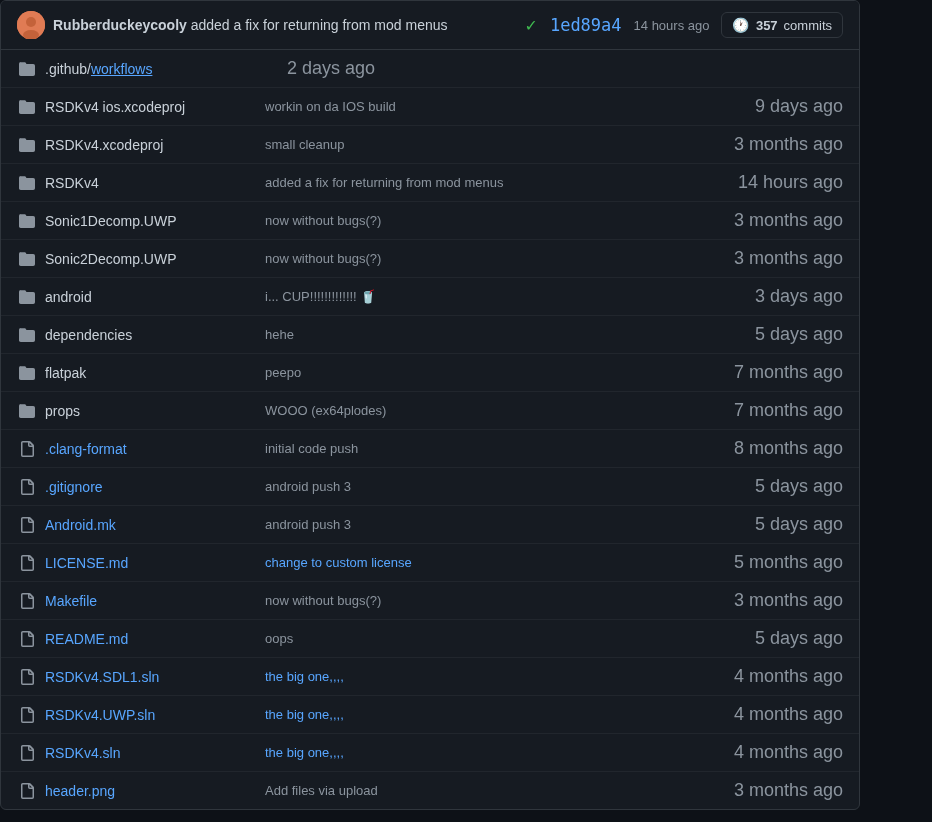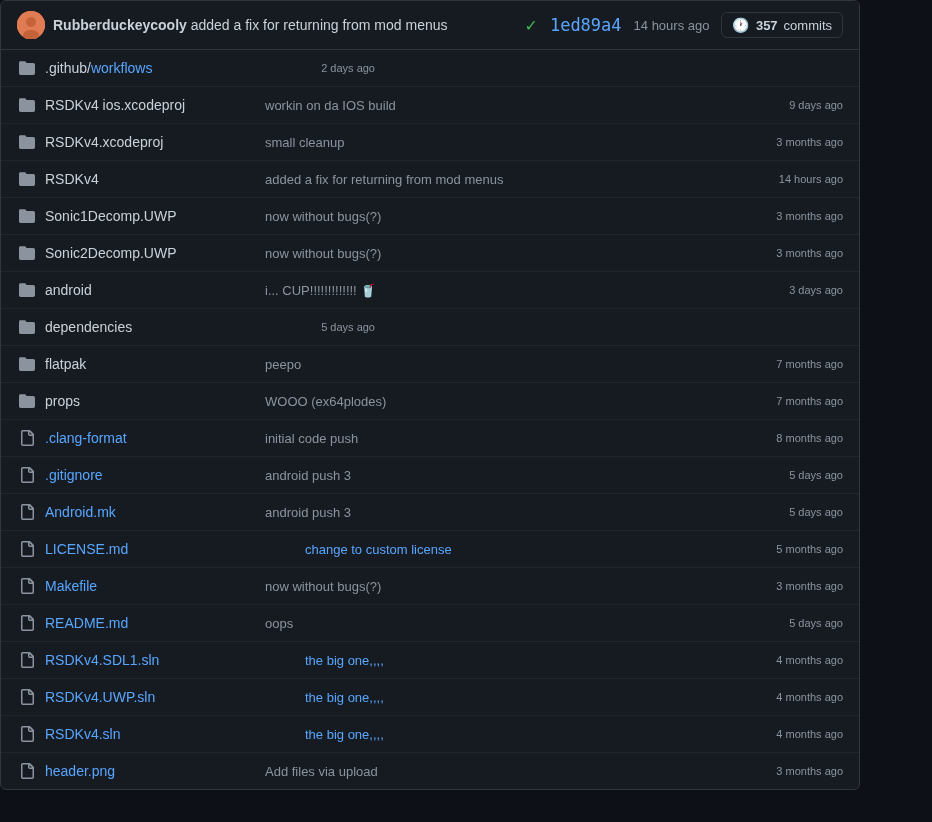--- a/index.html
+++ b/index.html
@@ -154,43 +154,43 @@
       font-size: 14px;
     }
 
     .file-name .folder-link {
       color: #c9d1d9;
       margin-top: 31px;
     }
 
     .file-name .sub-link {
       color: #58a6ff;
+      text-decoration: underline;
     }
 
     .commit-msg {
       flex: 1;
       color: #8b949e;
       font-size: 13px;
       overflow: hidden;
       text-overflow: ellipsis;
       white-space: nowrap;
       padding-right: 16px;
     }
 
     .commit-msg a {
       color: #58a6ff;
       text-decoration: none;
-      margin-left: 40px;
     }
 
     .file-time {
       flex: 0 0 110px;
       text-align: right;
       color: #8b949e;
-      font-size: 11px;
+      font-size: 18px;
       white-space: nowrap;
     }
   </style>
 </head>
 <body>
 
 <div class="repo-container">
 
   <div class="commit-header">
     <div class="commit-header-left">
@@ -291,20 +291,21 @@
         <div class="commit-msg">i... CUP!!!!!!!!!!!!! 🥤</div>
         <div class="file-time">3 days ago</div>
       </div>
       <div class="file-row">
         <div class="file-icon">
           <svg width="16" height="16" viewBox="0 0 16 16" xmlns="http://www.w3.org/2000/svg">
       <path fill="#8b949e" d="M1.75 1A1.75 1.75 0 000 2.75v10.5C0 14.216.784 15 1.75 15h12.5A1.75 1.75 0 0016 13.25v-8.5A1.75 1.75 0 0014.25 3H7.5L6.5 1.5a.75.75 0 00-.609-.313H1.75z"></path>
     </svg>
         </div>
         <div class="file-name"><a href="#" class="folder-link">dependencies</a></div>
+        <div class="commit-msg">hehe</div>
         <div class="file-time">5 days ago</div>
       </div>
       <div class="file-row">
         <div class="file-icon">
           <svg width="16" height="16" viewBox="0 0 16 16" xmlns="http://www.w3.org/2000/svg">
       <path fill="#8b949e" d="M1.75 1A1.75 1.75 0 000 2.75v10.5C0 14.216.784 15 1.75 15h12.5A1.75 1.75 0 0016 13.25v-8.5A1.75 1.75 0 0014.25 3H7.5L6.5 1.5a.75.75 0 00-.609-.313H1.75z"></path>
     </svg>
         </div>
         <div class="file-name"><a href="#" class="folder-link">flatpak</a></div>
         <div class="commit-msg">peepo</div>

